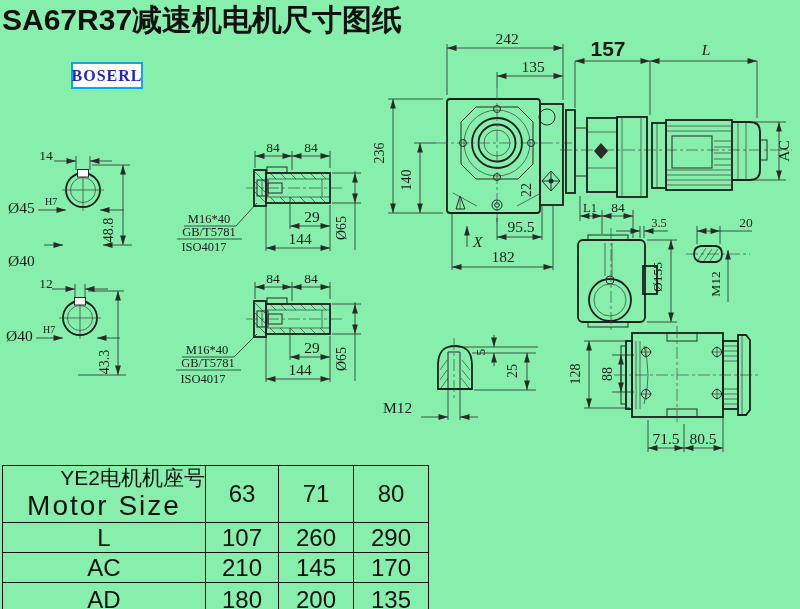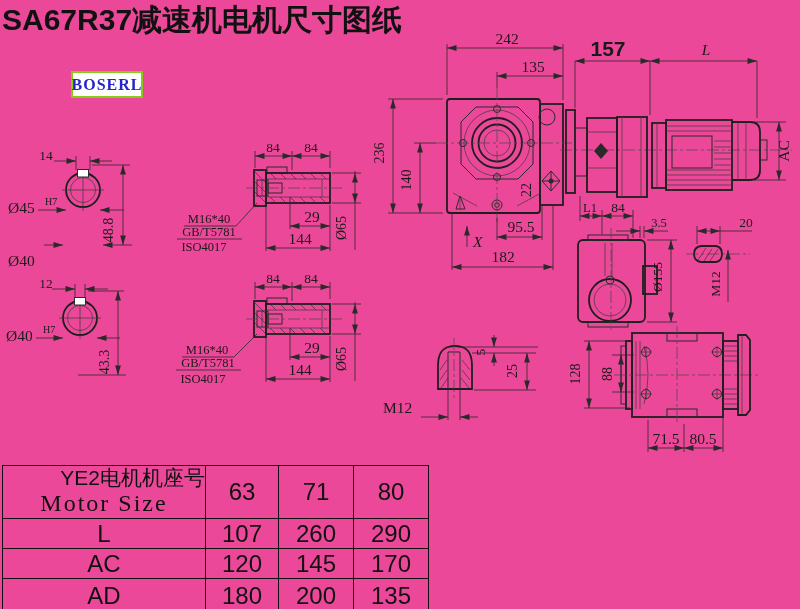--- a/index.html
+++ b/index.html
@@ -1,20 +1,20 @@
 <!DOCTYPE html>
 <html><head>
 <meta charset="utf-8">
 <style>
   html,body{margin:0;padding:0;background:#fff;}
-  #stage{position:relative;width:800px;height:609px;background:#ec4899;overflow:hidden;
+  #stage{position:relative;width:800px;height:609px;background:#86efac;overflow:hidden;
          font-family:"Liberation Sans",sans-serif;}
   #title{position:absolute;left:2px;top:0px;width:470px;font-size:30px;font-weight:bold;
          color:#111;white-space:nowrap;font-family:"Liberation Sans",sans-serif;}
-  #logo{position:absolute;left:71px;top:71px;width:68px;height:23px;border:2px solid #84cc16;
+  #logo{position:absolute;left:71px;top:62px;width:68px;height:23px;border:2px solid #0ea5e9;
         color:#2424c8;font-family:"Liberation Serif",serif;font-weight:bold;font-size:16px;
         display:flex;align-items:center;justify-content:center;letter-spacing:1px;background:#fff;}
   svg{position:absolute;left:0;top:0;}
   .ln{stroke:#2a2a2a;fill:none;stroke-width:1;}
   .thk{stroke:#1e1e1e;fill:none;stroke-width:1.8;}
   .thin{stroke:#3a3a3a;fill:none;stroke-width:.7;}
   .dim{stroke:#2a2a2a;fill:none;stroke-width:.8;}
   .cl{stroke:#474747;fill:none;stroke-width:.7;stroke-dasharray:12 3 3 3;}
   .hat{stroke:#2a2a2a;fill:none;stroke-width:.6;}
   .wh{fill:#fff;stroke:#2a2a2a;stroke-width:1;}
@@ -24,21 +24,21 @@
   .d3{font-size:14px;}
   .sup{font-size:10px;}
   .lbl{font-size:12.5px;}
   .bigb{font-family:"Liberation Sans",sans-serif;font-weight:bold;font-size:21px;}
   .it{font-style:italic;}
   #mtable{position:absolute;left:2px;top:465px;border-collapse:collapse;table-layout:fixed;
           font-family:"Liberation Sans",sans-serif;color:#111;}
   #mtable td{border:1.6px solid #111;text-align:center;vertical-align:middle;padding:0;}
   #mtable .hd{font-size:21px;line-height:1.15;}
   .cn{font-size:21px;text-align:right;}
-  .en{font-family:Liberation Serif, serif;font-size:24px;letter-spacing:2px;}
+  .en{font-family:Liberation Sans, sans-serif;font-size:28px;letter-spacing:2px;}
   .num{font-size:24px;}
 </style>
 </head>
 <body>
 
 <div id="stage">
 
   <div id="title">SA67R37减速机电机尺寸图纸</div>
   <div id="logo">BOSERL</div>
 
@@ -439,21 +439,21 @@
       <td class="num">80</td>
     </tr>
     <tr style="height:30px">
       <td class="num">L</td>
       <td class="num">107</td>
       <td class="num">260</td>
       <td class="num">290</td>
     </tr>
     <tr style="height:30px">
       <td class="num">AC</td>
-      <td class="num">120</td>
+      <td class="num">210</td>
       <td class="num">145</td>
       <td class="num">170</td>
     </tr>
     <tr style="height:34px">
       <td class="num">AD</td>
       <td class="num">180</td>
       <td class="num">200</td>
       <td class="num">135</td>
     </tr>
   </tbody>

